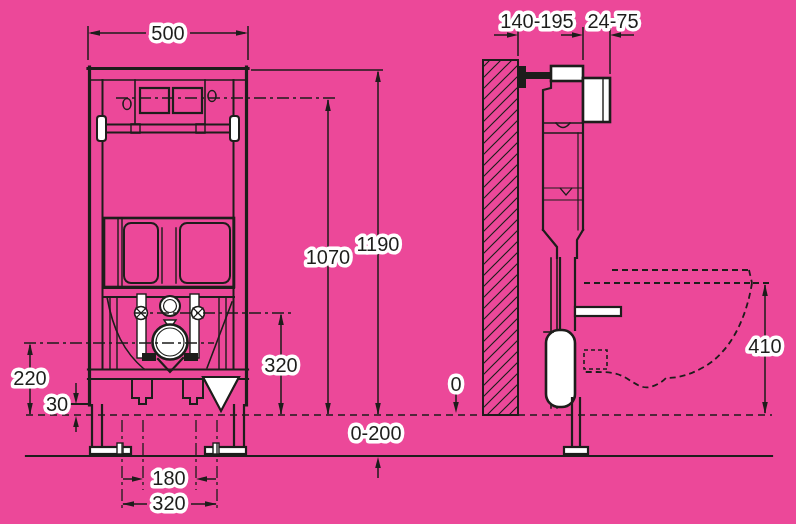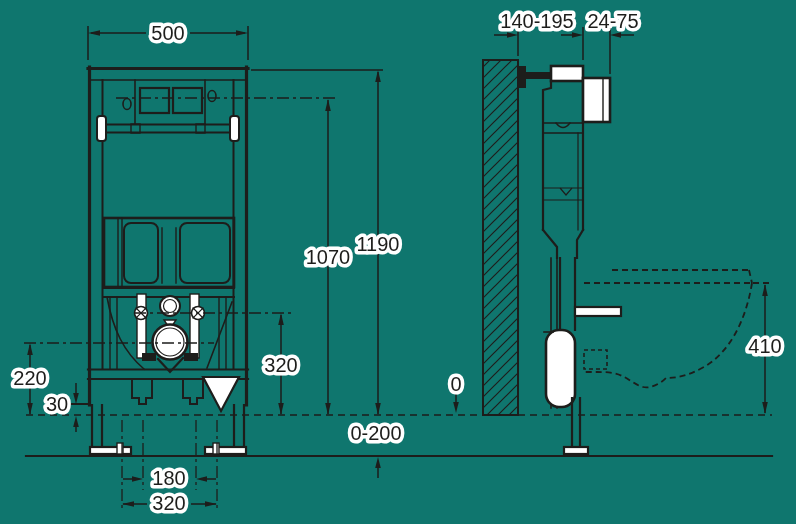--- a/index.html
+++ b/index.html
@@ -1,16 +1,16 @@
 <!DOCTYPE html>
 <html><head>
 <meta charset="utf-8">
 <style>
   html,body{margin:0;padding:0;background:#ffffff;}
-  #stage{position:relative;width:796px;height:524px;background:#0f766e;overflow:hidden;
+  #stage{position:relative;width:796px;height:524px;background:#ec4899;overflow:hidden;
          font-family:"Liberation Sans",sans-serif;}
   svg{display:block}
   .ln{stroke:#1d1d1b;fill:none;stroke-linecap:square}
   .w1{stroke-width:1.2}.w14{stroke-width:1.4}.w16{stroke-width:1.6}
   .w2{stroke-width:2}.w22{stroke-width:2.2}.w26{stroke-width:2.6}.w32{stroke-width:3.2}
   .dim{stroke:#1d1d1b;stroke-width:1.5;fill:none}
   .dd{stroke:#1d1d1b;stroke-width:1.3;fill:none;stroke-dasharray:12 4 3 4}
   .fdash{stroke:#1d1d1b;stroke-width:1.7;fill:none;stroke-dasharray:7 5}
   .bdash{stroke:#1d1d1b;stroke-width:1.8;fill:none;stroke-dasharray:6 4}
   .idash{stroke:#1d1d1b;stroke-width:1.6;fill:none;stroke-dasharray:4 3}

